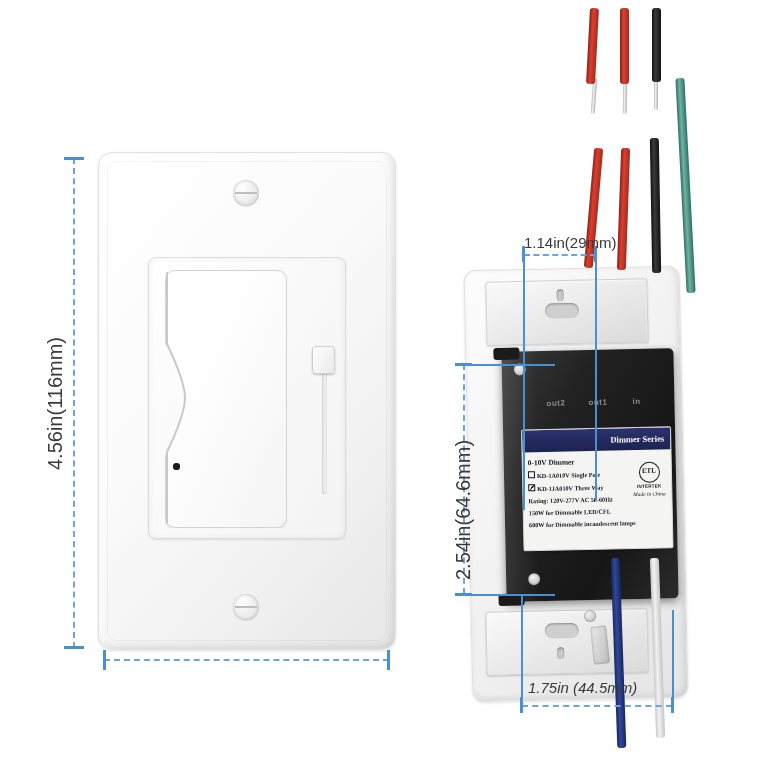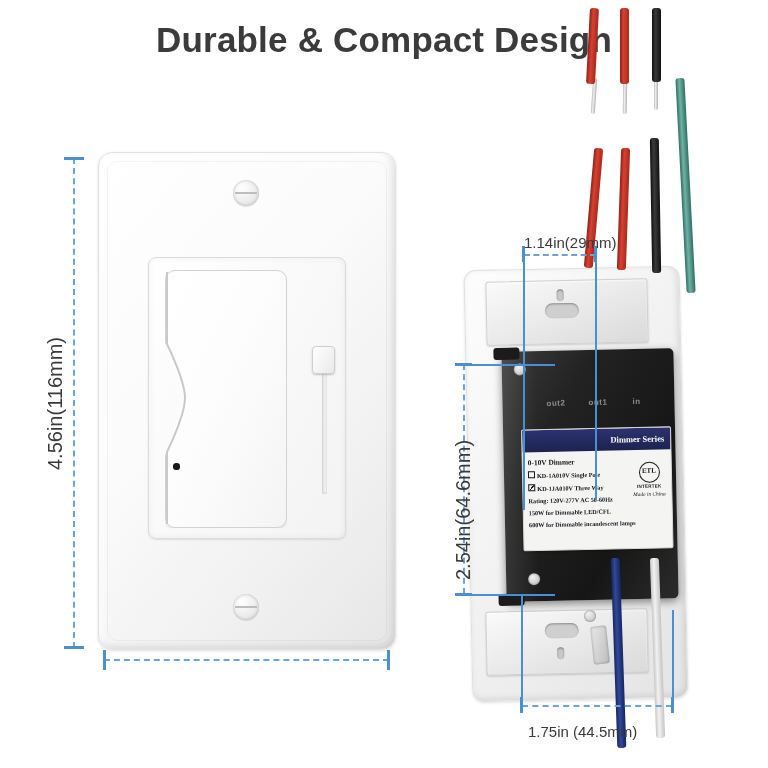--- a/index.html
+++ b/index.html
@@ -185,21 +185,20 @@
     position:absolute;width:16px;height:38px;border-radius:3px;
     background:linear-gradient(110deg,#e9e9e9,#bdbdbd);
     box-shadow:inset 0 0 3px rgba(0,0,0,.35);
   }
 </style>
 </head>
 <body>
 
 <div id="stage">
 
-  <div class="title">Durable &amp; Compact Design</div>
 
   <div id="front-assembly">
     <div class="wallplate"></div>
     <div class="plate-screw screw-top"></div>
     <div class="plate-screw screw-bottom"></div>
 
     <div class="switch-frame">
       <div class="paddle"></div>
       <svg class="paddle-curve" viewBox="0 0 120 256">
         <path d="M2 2 L2 74 Q20 112 20 128 Q20 144 2 182 L2 254" fill="none" stroke="#c9c9c9" stroke-width="2"></path>
@@ -299,15 +298,15 @@
   <div class="dimline-v" style="left:463px;top:364px;height:230px;"></div>
   <div class="cap-h" style="left:455px;top:363px;width:17px;"></div>
   <div class="cap-h" style="left:455px;top:593px;width:17px;"></div>
   <div class="dimtext vert" style="left:452px;top:580px;">2.54in(64.6mm)</div>
 
   <div class="solidline-v" style="left:521px;top:596px;height:110px;"></div>
   <div class="solidline-v" style="left:672px;top:610px;height:96px;"></div>
   <div class="dimline-h" style="left:522px;top:705px;width:150px;"></div>
   <div class="cap-v" style="left:520px;top:697px;height:16px;"></div>
   <div class="cap-v" style="left:671px;top:697px;height:16px;"></div>
-  <div class="dimtext small" style="left:528px;top:723px;">1.75in (44.5mm)</div>
+  <div class="dimtext small" style="left:528px;top:679px;font-style:italic;">1.75in (44.5mm)</div>
 
 </div>
 
 </body></html>

